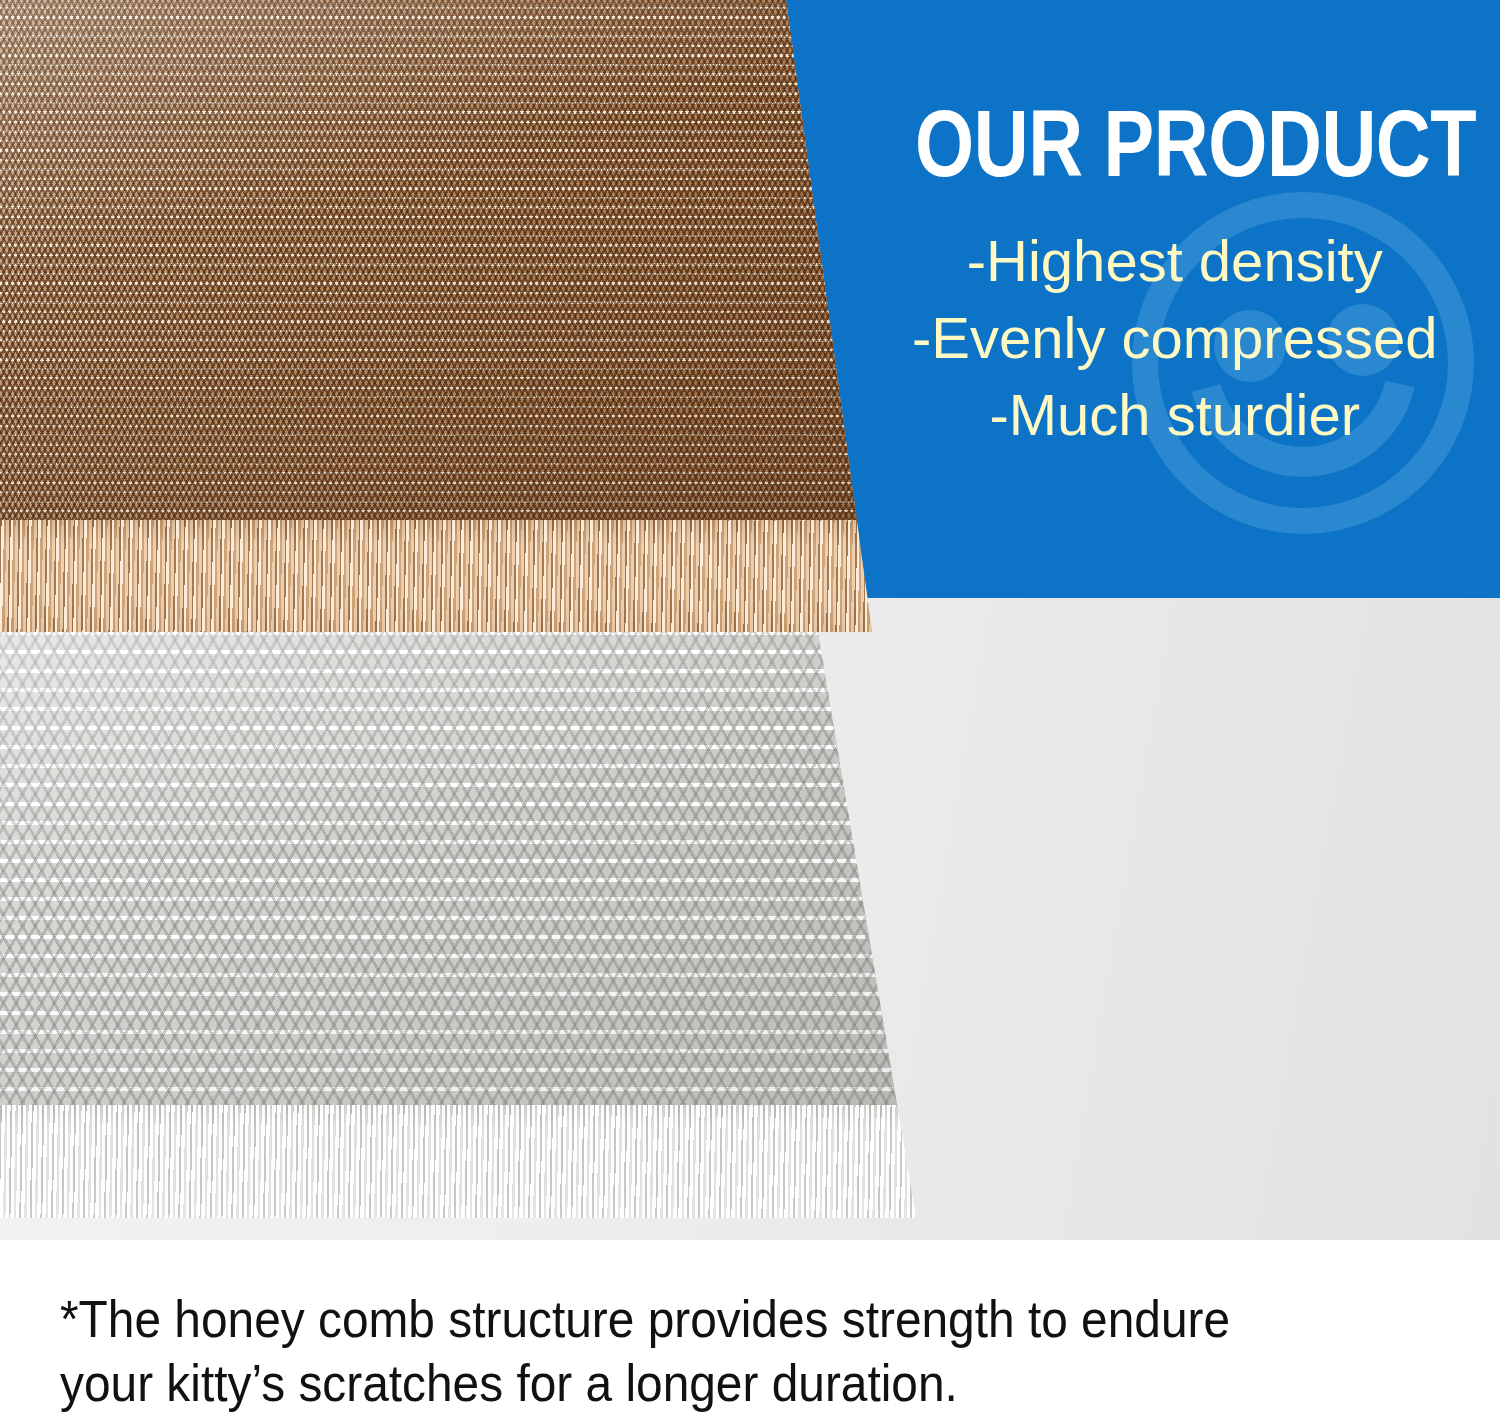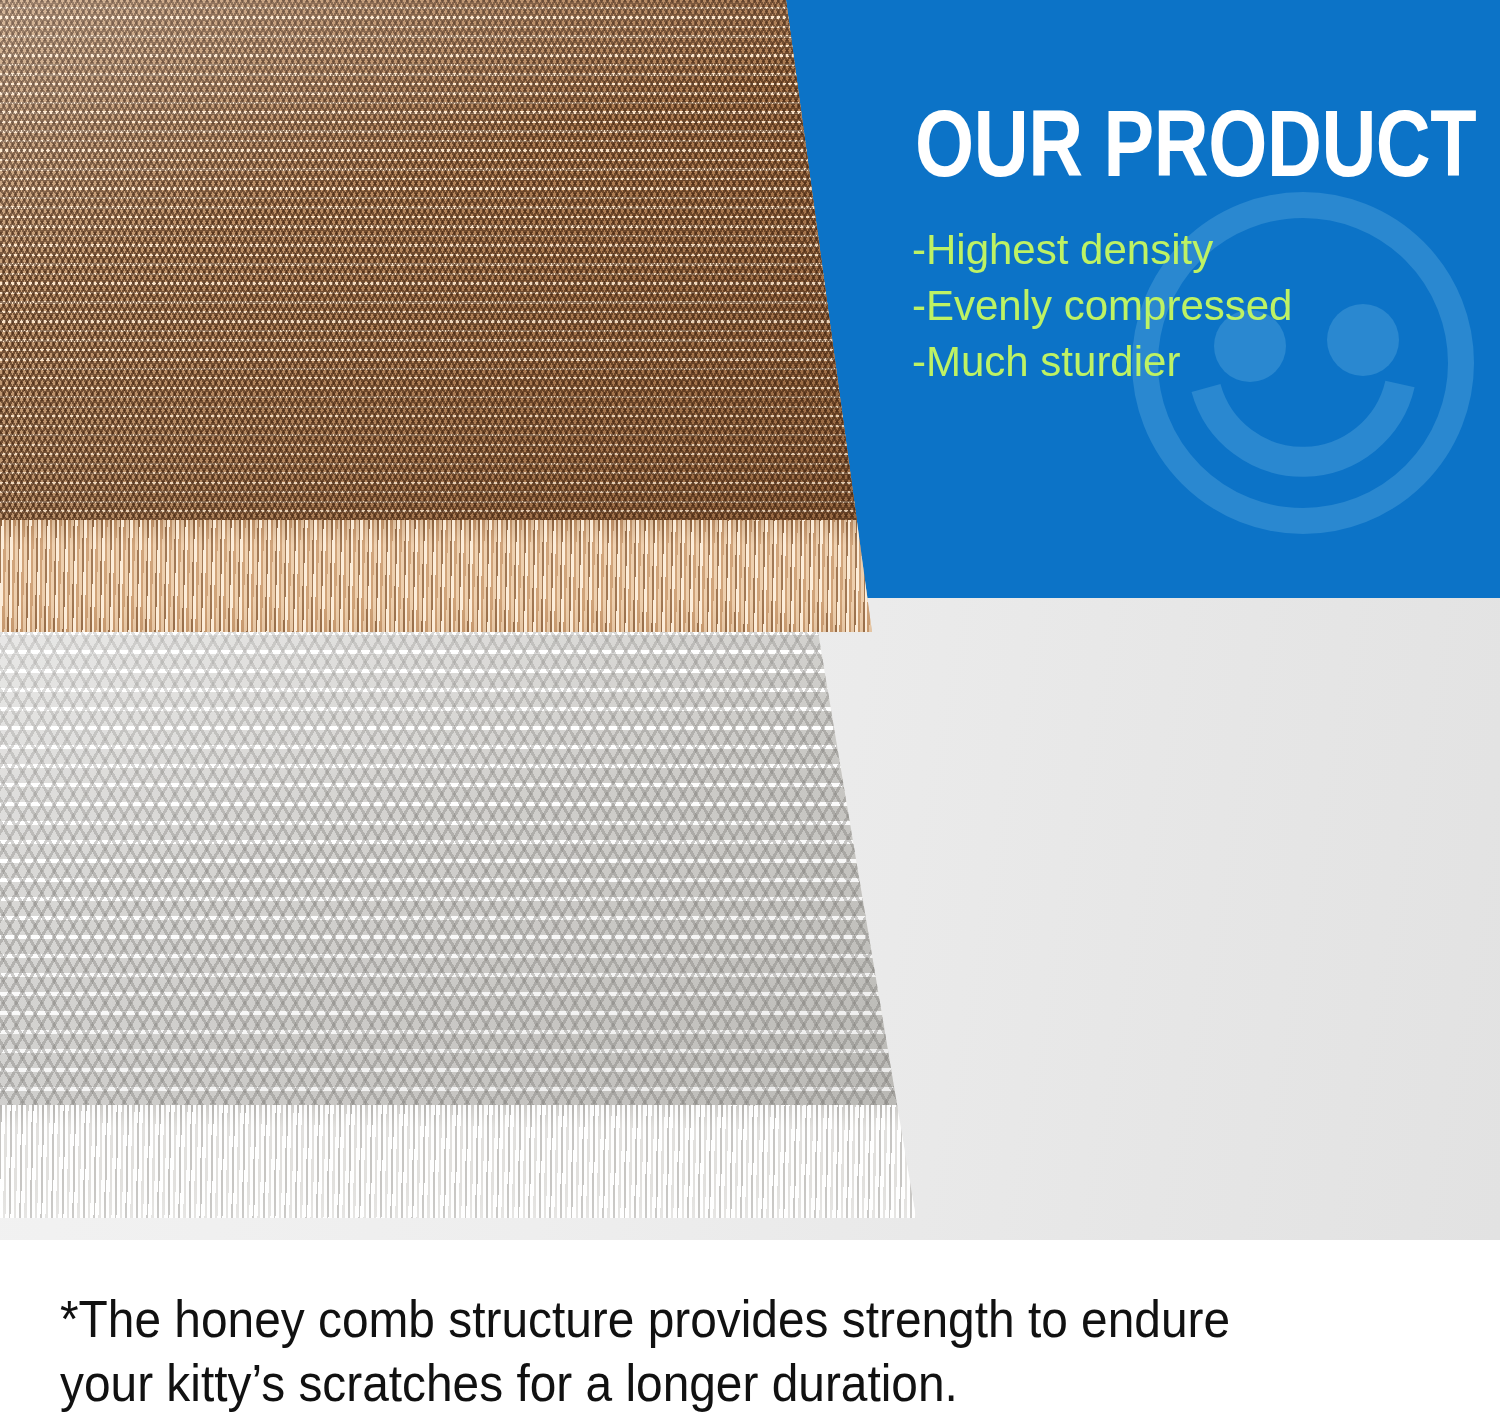--- a/index.html
+++ b/index.html
@@ -113,21 +113,21 @@
     color:#ffffff;
   }
   .bullets{position:absolute;white-space:nowrap;}
   .bullet{
     font-family:"Liberation Sans", sans-serif;
     font-weight:400;
     white-space:nowrap;
     line-height:1.33;
   }
   #our-product-bullets{left:912px;top:222px;}
-  #our-product-bullets .bullet{font-size:42px;color:#bef264;}
+  #our-product-bullets .bullet{font-size:58px;color:#fef9c3;text-align:center;}
 
   
   #caption-band{
     position:absolute;left:0;top:1240px;width:1500px;height:183px;
     background:#ffffff;
   }
   #caption-text{
     position:absolute;left:60px;top:1288px;width:1410px;
     font-family:"Liberation Sans", sans-serif;
     font-weight:400;

